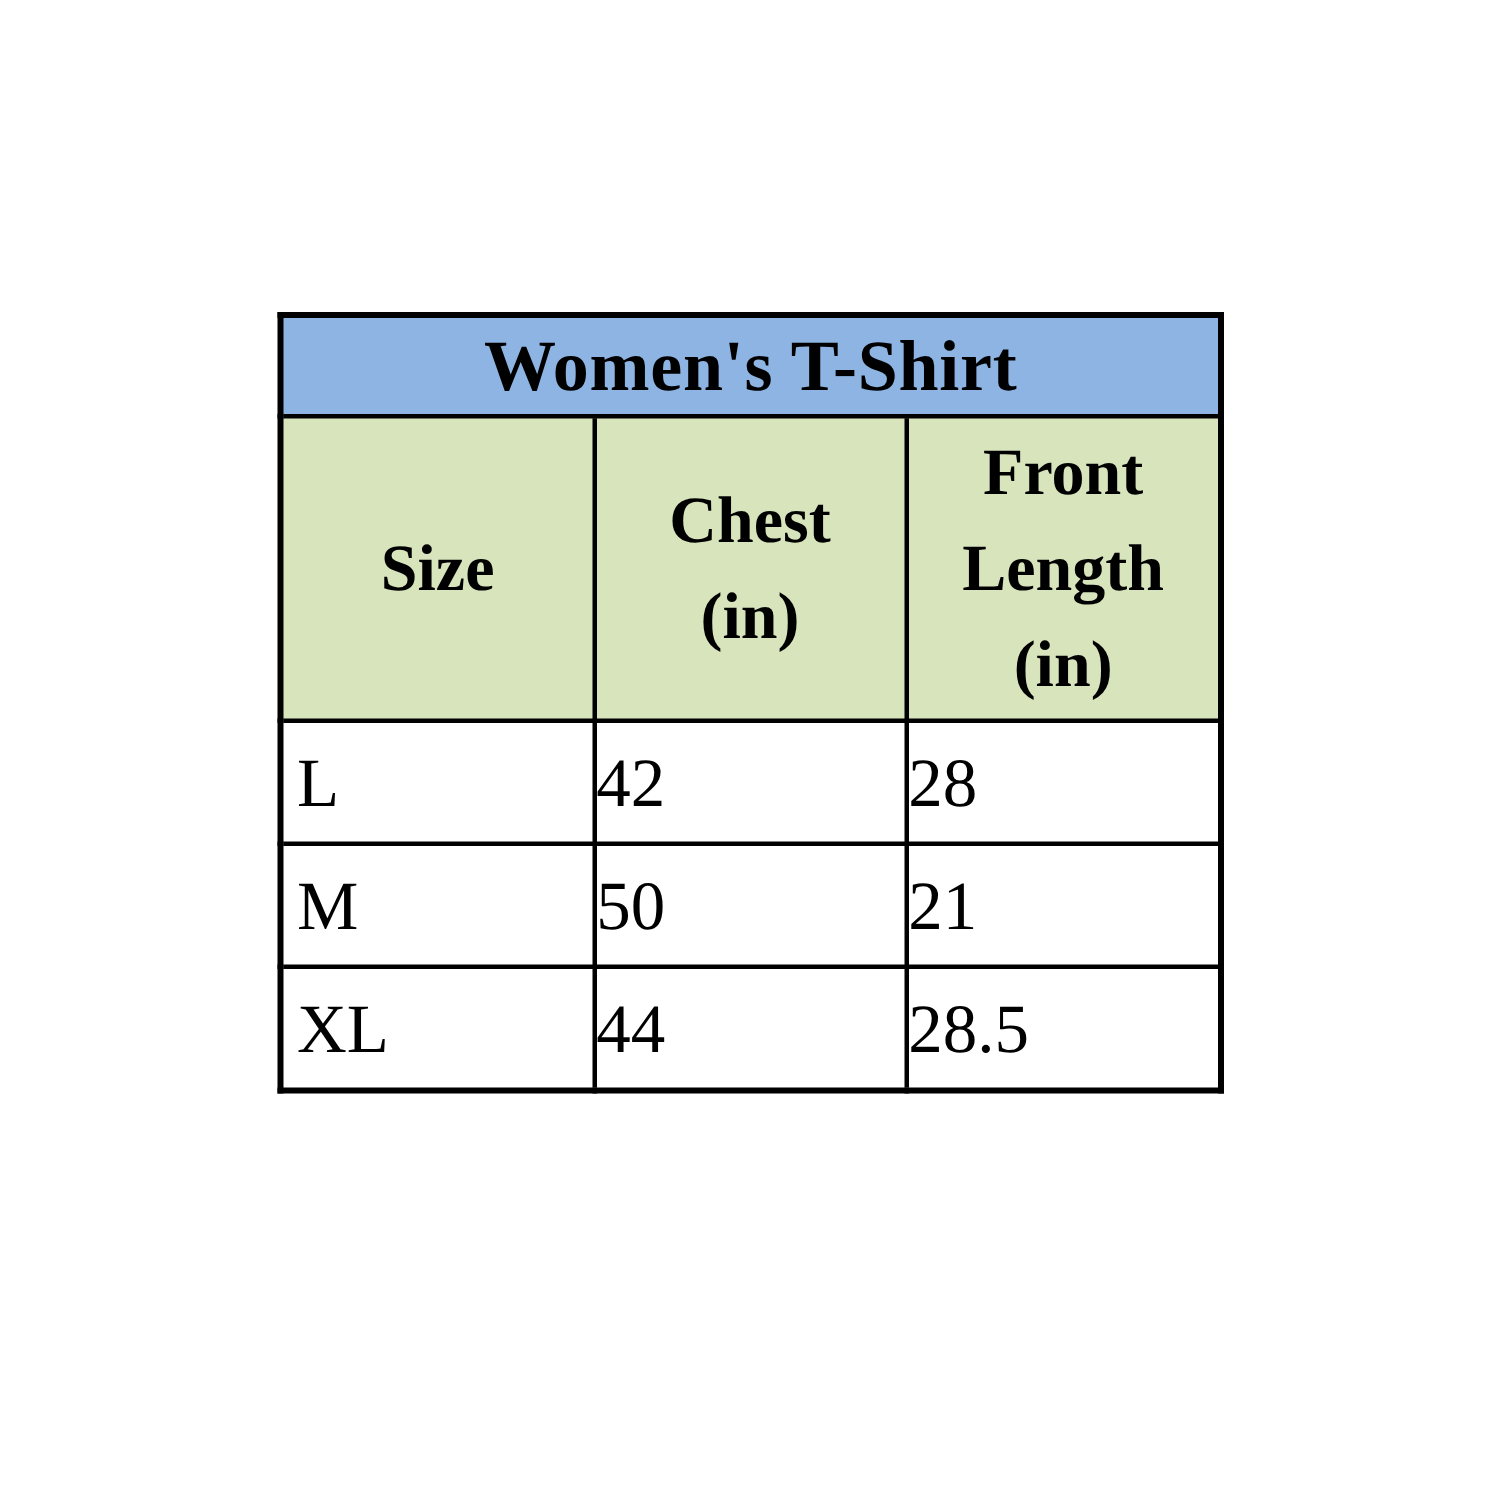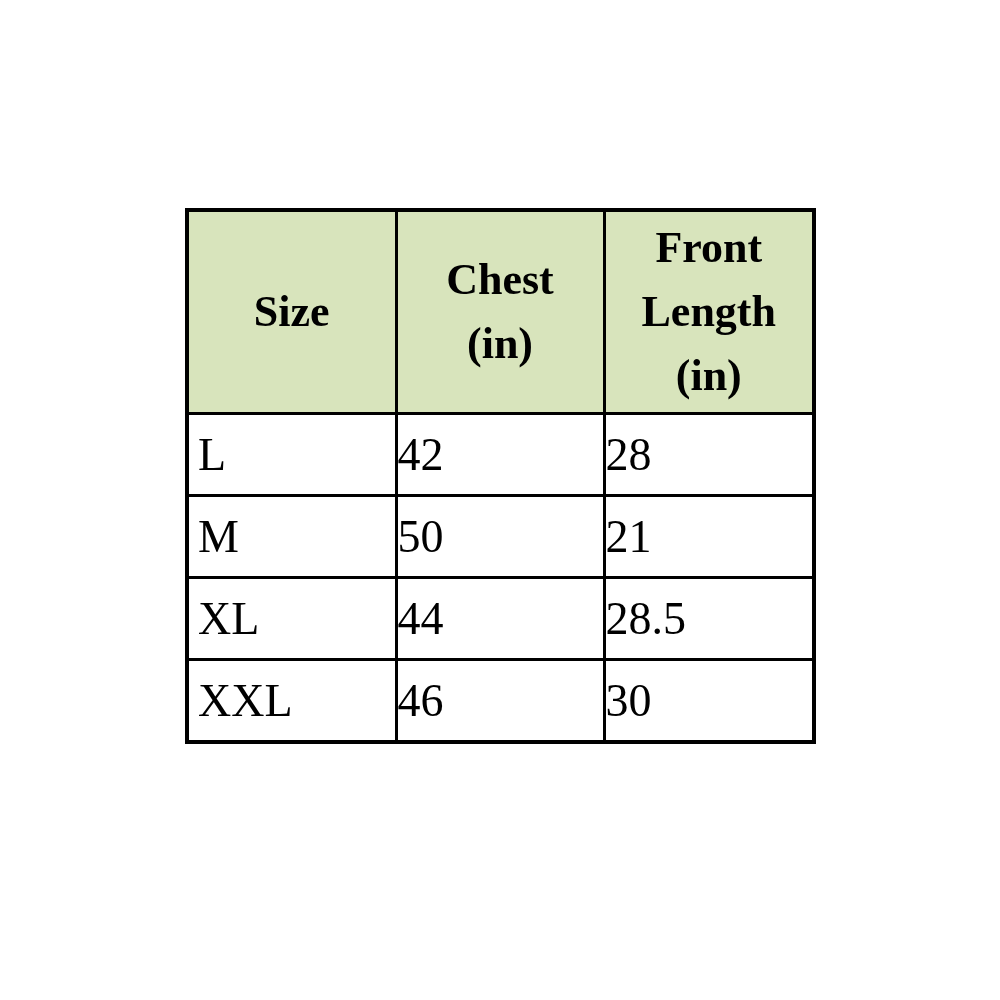--- a/index.html
+++ b/index.html
@@ -69,20 +69,23 @@
 <body>
 
 <table class="size-chart">
   <colgroup>
     <col style="width:209px">
     <col style="width:208px">
     <col style="width:210px">
   </colgroup>
   <thead>
     <tr>
+      <th colspan="3" class="title-cell">Women's T-Shirt</th>
+    </tr>
+    <tr>
       <th class="col-header">Size</th>
       <th class="col-header">Chest
 (in)</th>
       <th class="col-header">Front
 Length
 (in)</th>
     </tr>
   </thead>
   <tbody>
     <tr class="data-row">
@@ -93,19 +96,14 @@
     <tr class="data-row">
       <td class="cell-size">M</td>
       <td class="cell-value">50</td>
       <td class="cell-value">21</td>
     </tr>
     <tr class="data-row">
       <td class="cell-size">XL</td>
       <td class="cell-value">44</td>
       <td class="cell-value">28.5</td>
     </tr>
-    <tr class="data-row">
-      <td class="cell-size">XXL</td>
-      <td class="cell-value">46</td>
-      <td class="cell-value">30</td>
-    </tr>
   </tbody>
 </table>
 
 </body></html>

